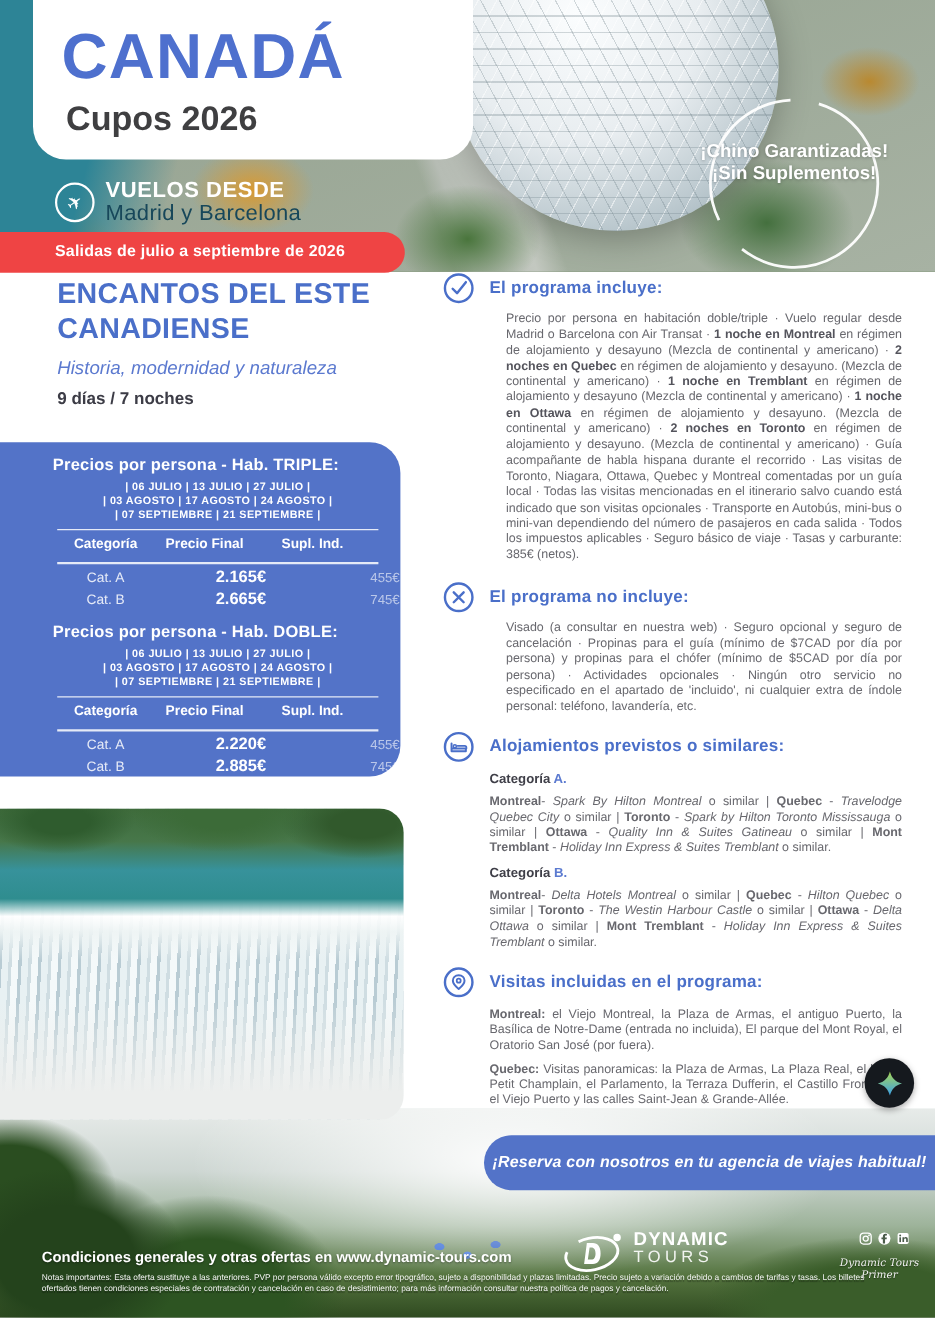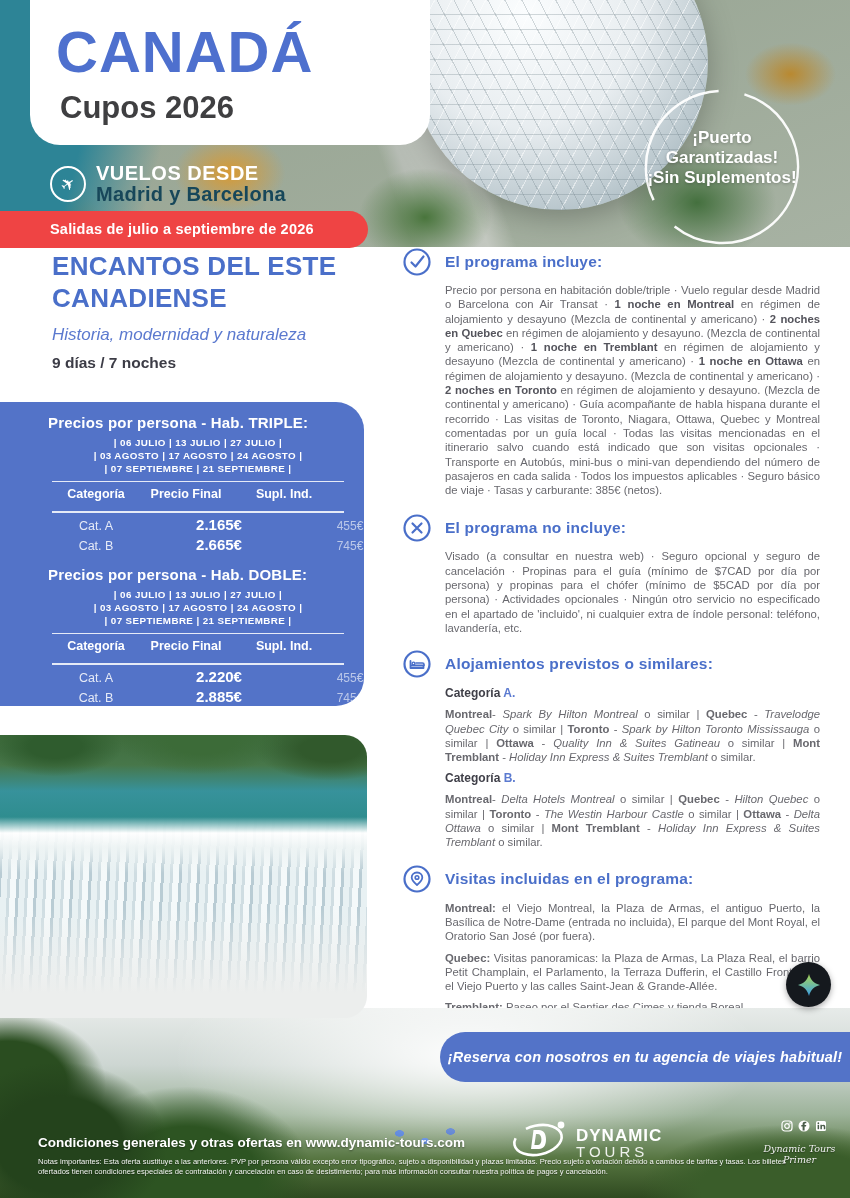--- a/index.html
+++ b/index.html
@@ -33,21 +33,21 @@
     box-shadow:0 8px 30px rgba(0,0,0,.25);
   }
   .title-card { position:absolute; left:30px; top:0; width:400px; height:145px; background:#ffffff; border-radius:0 0 30px 30px; }
   .title-card .big { position:absolute; left:26px; top:18px; font-size:58px; font-weight:800; letter-spacing:1px; color:#4e70ce; }
   .title-card .small { position:absolute; left:30px; top:90px; font-size:31px; font-weight:700; color:#3f3f41; }
 
   .flights { position:absolute; left:50px; top:163px; display:flex; align-items:center; gap:10px; }
   .flights .circ { width:36px; height:36px; border:2.5px solid #ffffff; border-radius:50%; display:flex; align-items:center; justify-content:center; color:#fff; font-size:17px; }
   .flights .circ span { display:inline-block; transform:rotate(-35deg); }
   .flights .l1 { font-size:20px; font-weight:800; color:#ffffff; letter-spacing:.5px; line-height:21px; }
-  .flights .l2 { font-size:20px; font-weight:700; color:#17475a; letter-spacing:.3px; line-height:21px; }
+  .flights .l2 { font-size:20px; font-weight:400; color:#17475a; letter-spacing:.3px; line-height:21px; }
 
   .dep-bar { position:absolute; left:0; top:211px; width:368px; height:37px; background:#ef4444; border-radius:0 19px 19px 0; color:#fff; font-size:14.5px; font-weight:600; line-height:37px; padding-left:50px; letter-spacing:.2px; }
 
   .guarantee { position:absolute; left:636px; top:86px; width:172px; height:162px; color:#fff; }
   .guarantee svg { position:absolute; inset:0; }
   .guarantee .txt { position:absolute; left:0; right:0; top:42px; text-align:center; font-size:17px; font-weight:700; line-height:20px; text-shadow:0 1px 3px rgba(0,0,0,.25); }
 
   
   .prog-head { position:absolute; left:52px; top:250px; width:330px; }
   .prog-head h1 { font-size:26px; line-height:32px; font-weight:800; color:#4a6fc9; letter-spacing:.3px; }
@@ -65,21 +65,21 @@
   .pt-row .cat { font-size:12.5px; color:rgba(255,255,255,.85); }
   .pt-row .price { font-size:15px; font-weight:800; color:#ffffff; }
   .pt-row .supl { font-size:12px; color:rgba(255,255,255,.6); }
   .pt-block2 { margin-top:13px; }
 
   
   .rcol { position:absolute; left:402px; top:247px; width:418px; }
   .sec-head { display:flex; align-items:center; gap:13px; }
   .sec-head .ic { width:30px; height:30px; flex:0 0 30px; }
   .sec-head .t { font-size:15.5px; font-weight:700; color:#4a6fc9; letter-spacing:.2px; }
-  .sec-body { margin:6px 0 0 43px; font-size:11.3px; line-height:14.3px; color:#68686e; text-align:justify; }
+  .sec-body { margin:6px 0 0 58px; font-size:11.3px; line-height:14.3px; color:#68686e; text-align:justify; }
   .sec-body b, .lead b { font-weight:700; color:#54545c; }
   .mt16 { margin-top:16px; } .mt14 { margin-top:14px; }
   .cat-label { margin:7px 0 0 43px; font-size:12px; font-weight:700; color:#3f3f48; }
   .cat-label .letter { color:#5b7ad0; }
   .vpara { margin:7px 0 0 43px; font-size:11.3px; line-height:14.3px; color:#68686e; text-align:justify; }
 
   
   .photo-left { position:absolute; left:0; top:735px; width:367px; height:283px; border-radius:0 22px 22px 0; z-index:2; overflow:hidden;
     background-color:#dfe7e8;
     background-image:
@@ -105,21 +105,21 @@
   }
 
   
   .banner { position:absolute; left:440px; top:1032px; width:410px; height:50px; background:#5373c8; border-radius:25px 0 0 25px; z-index:5; display:flex; align-items:center; justify-content:center; color:#fff; font-size:14.5px; font-weight:700; font-style:italic; letter-spacing:.2px; }
   .widget { position:absolute; left:786px; top:962px; width:45px; height:45px; border-radius:50%; background:#15191e; z-index:6; display:flex; align-items:center; justify-content:center; box-shadow:0 2px 6px rgba(0,0,0,.35); cursor:pointer; }
 
   
   .footer { position:absolute; left:0; top:1110px; width:850px; height:88px; z-index:7; color:#fff; }
   .conditions { position:absolute; left:38px; top:25px; font-size:13.5px; font-weight:700; text-shadow:0 1px 2px rgba(0,0,0,.4); }
   .notes { position:absolute; left:38px; top:47px; width:780px; font-size:7.6px; line-height:9.8px; font-weight:500; color:rgba(255,255,255,.95); text-shadow:0 1px 1px rgba(0,0,0,.4); }
-  .brand { position:absolute; left:512px; top:8px; display:flex; align-items:flex-end; gap:8px; }
+  .brand { position:absolute; left:512px; top:8px; display:flex; align-items:flex-start; gap:8px; }
   .brand-text .b1 { font-size:17px; font-weight:800; letter-spacing:1px; line-height:17px; }
   .brand-text .b2 { font-size:15px; font-weight:400; letter-spacing:4px; line-height:16px; color:rgba(255,255,255,.9); }
   .social { position:absolute; left:781px; top:10px; display:flex; gap:5px; align-items:center; }
   .social .s { width:12px; height:12px; display:block; cursor:pointer; }
   .brand-script { position:absolute; left:752px; top:33px; width:95px; text-align:center; font-family:"DejaVu Serif", serif; font-style:italic; font-size:9.5px; color:#f2f2f2; text-shadow:0 1px 1px rgba(0,0,0,.4); }
 </style>
 </head>
 <body>
 
 <div class="page">
@@ -144,21 +144,21 @@
     </div>
   </div>
 
   <div class="dep-bar">Salidas de julio a septiembre de 2026</div>
 
   <div class="guarantee">
     <svg viewBox="0 0 172 162">
       <circle cx="86" cy="81" r="76" fill="none" stroke="rgba(255,255,255,.95)" stroke-width="2.5" stroke-dasharray="210 34 150 26" transform="rotate(-30 86 81)"></circle>
     </svg>
     <div class="txt">
-      <div>¡Puerto Garantizadas!</div>
+      <div>¡Chino Garantizadas!</div>
       <div>¡Sin Suplementos!</div>
     </div>
   </div>
 
   <div class="prog-head">
     <h1>ENCANTOS DEL ESTE CANADIENSE</h1>
     <div class="tagline">Historia, modernidad y naturaleza</div>
     <div class="duration">9 días / 7 noches</div>
   </div>
 

